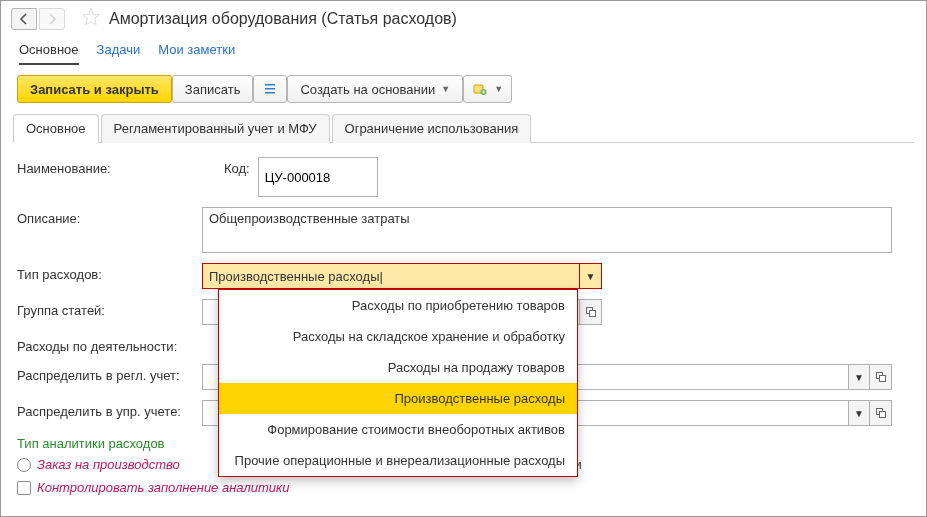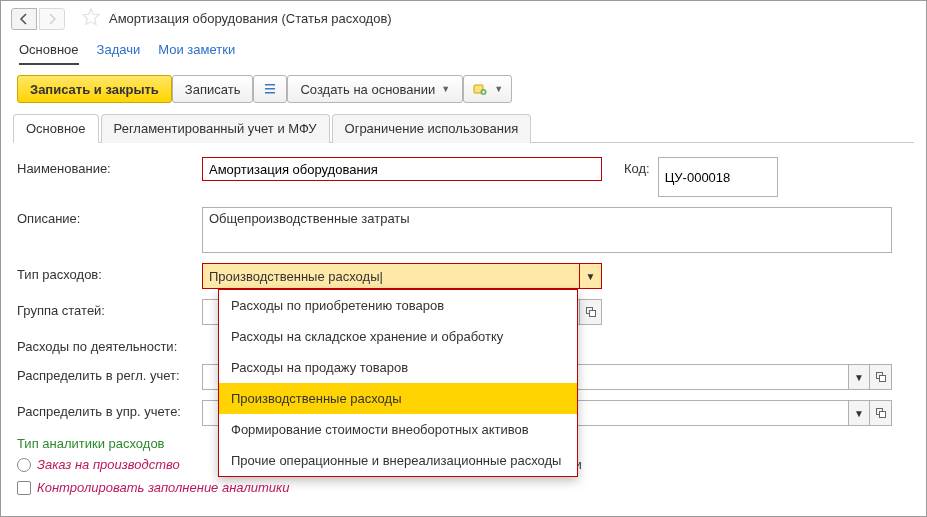--- a/index.html
+++ b/index.html
@@ -28,21 +28,21 @@
     border: 1px solid #b5b5b5;
     background: #f4f4f4;
     display: flex; align-items: center; justify-content: center;
     cursor: pointer;
   }
   .nav-btn:first-of-type { border-radius: 3px 0 0 3px; }
   .nav-btn:last-of-type  { border-radius: 0 3px 3px 0; }
   .nav-btn svg { width: 12px; height: 12px; }
   .nav-btn.disabled { opacity: .5; }
   .star-icon { margin: 0 6px 0 14px; opacity: .45; }
-  .page-title { font-size: 13px; font-weight: 400; color: #333; }
+  .page-title { font-size: 16px; font-weight: 400; color: #333; }
 
   .tabs-main {
     display: flex;
     gap: 18px;
     padding: 8px 18px 0 18px;
     font-size: 13px;
   }
   .tabs-main .mtab { color: #2a70c8; cursor: pointer; padding-bottom: 6px; }
   .tabs-main .mtab.active { color: #333; border-bottom: 2px solid #444; }
 
@@ -126,20 +126,21 @@
   .textarea {
     width: 690px;
     height: 46px;
     resize: none;
   }
 
   .combo-wrap {
     display: flex;
     align-items: stretch;
     height: 26px;
+    text-align: right;
   }
   .combo {
     flex: 1;
     border-right: none;
     height: 26px;
     display: flex;
     align-items: center;
     padding: 0 6px;
   }
   .combo-btn {
@@ -266,21 +267,20 @@
 <div class="subtabs" id="sub-tabs">
     <div class="subtab active">Основное</div>
     <div class="subtab">Регламентированный учет и МФУ</div>
     <div class="subtab">Ограничение использования</div>
   </div>
 
 <div class="form-area">
 
   <div class="row">
     <div class="label">Наименование:</div>
-    <input class="input name" value="Амортизация оборудования" style="">
     <div class="code-lbl">Код:</div>
     <input class="code-input" value="ЦУ-000018" style="">
   </div>
 
   <div class="row">
     <div class="label">Описание:</div>
     <div class="textarea">Общепроизводственные затраты</div>
   </div>
 
   <div class="row">

